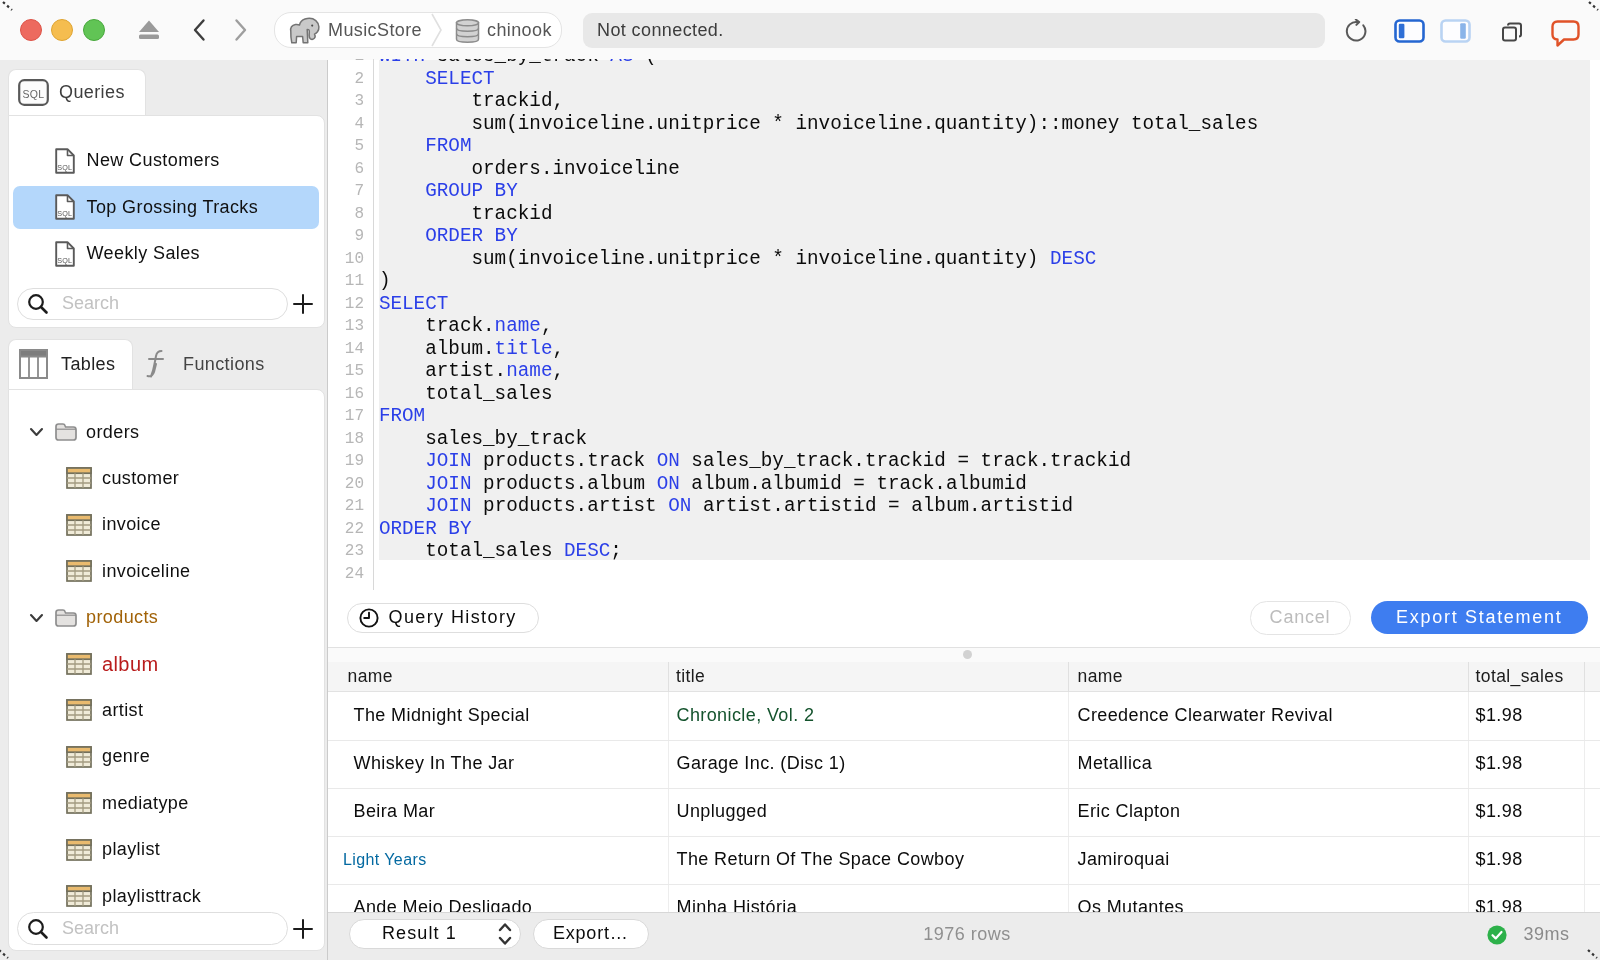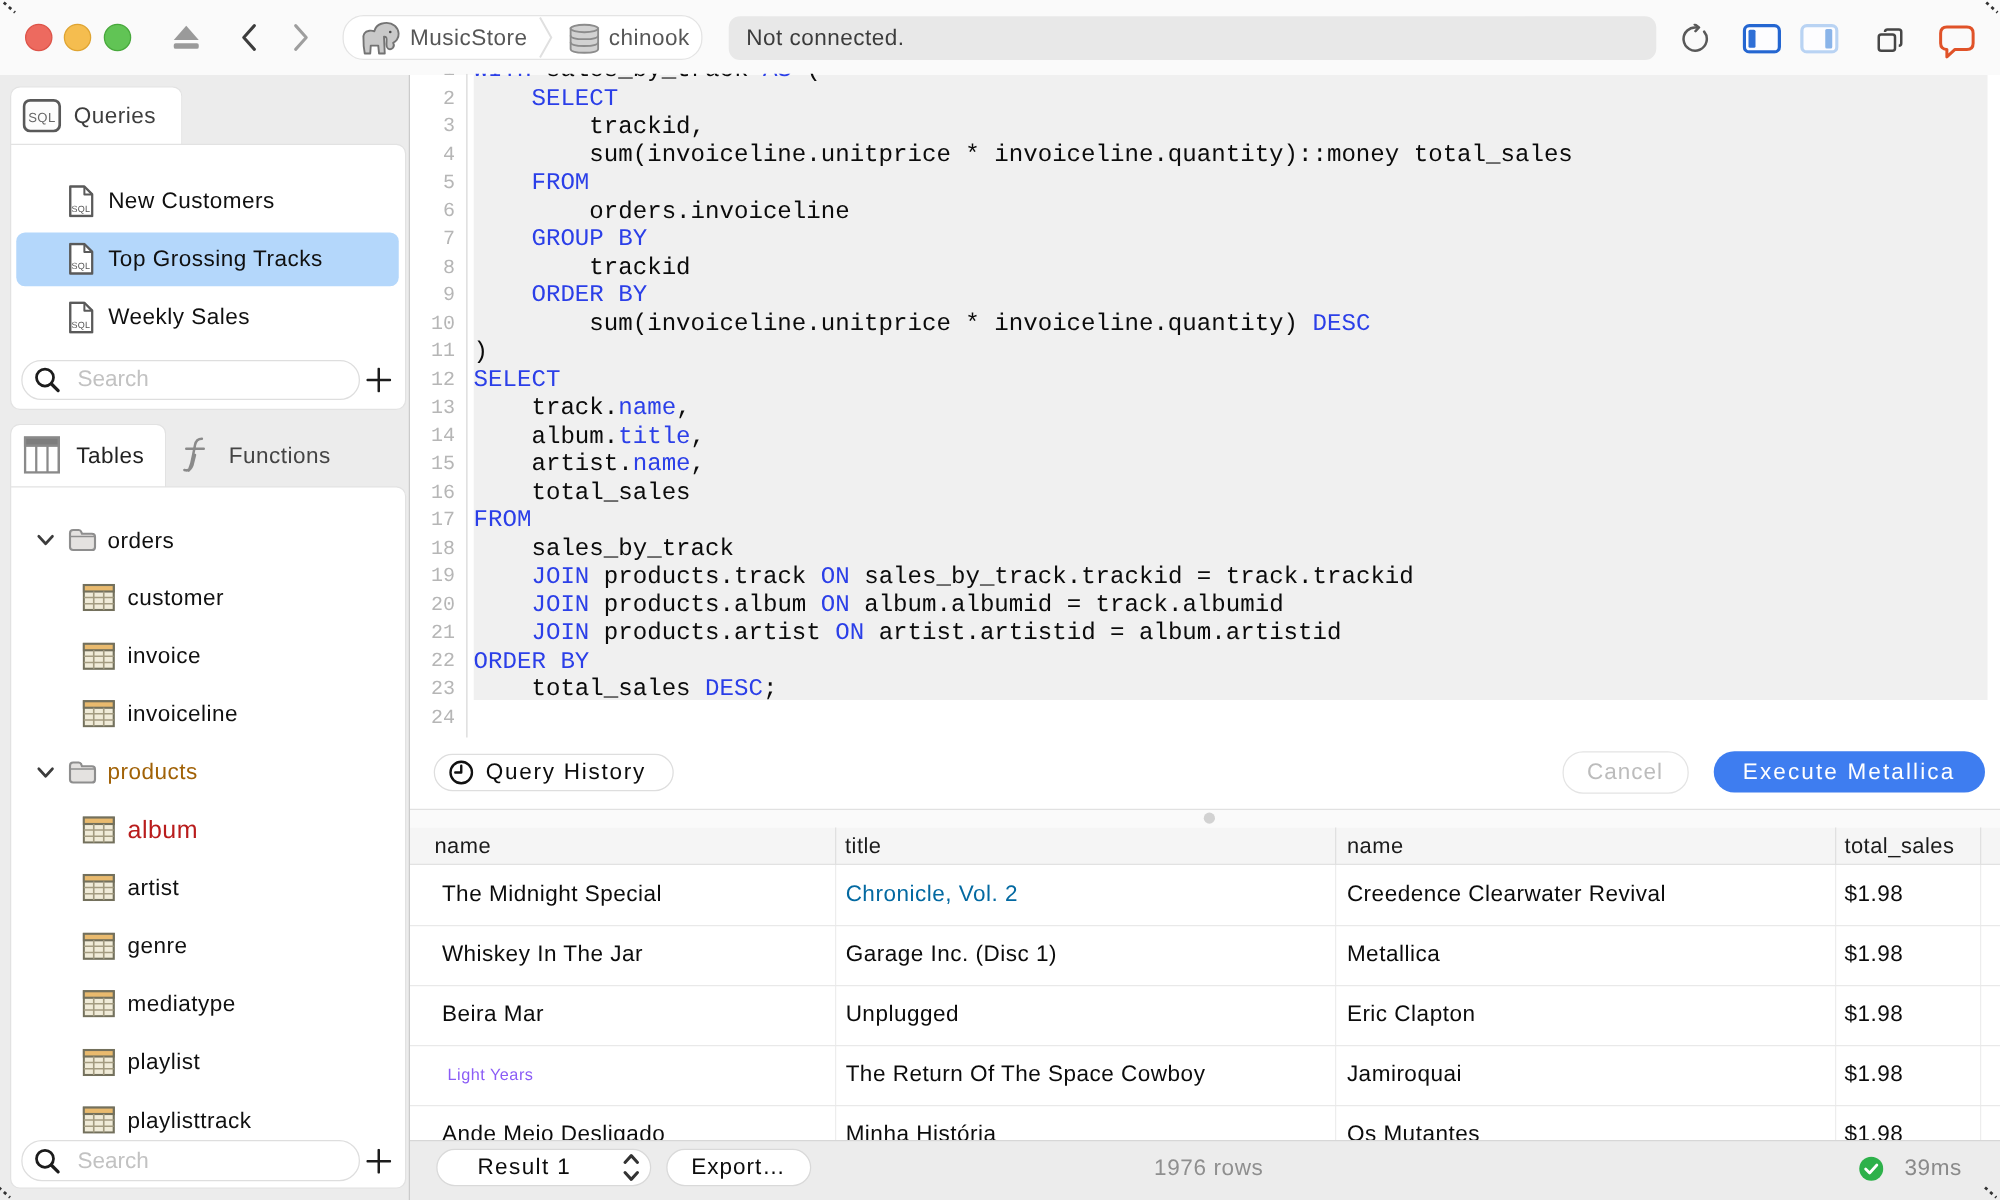--- a/index.html
+++ b/index.html
@@ -223,53 +223,53 @@
 <div class="ab" style="left:45px;top:0;width:1px;height:531px;background:#d8d8d8;"></div>
 <div class="ab" style="left:50.9px;top:-13.5px;font-family:'Liberation Mono',monospace;font-size:19.3px;line-height:22.5px;color:#0b0b0b;white-space:pre;"><div><span style="color:#2b3fe8">WITH</span> sales_by_track <span style="color:#2b3fe8">AS</span> (</div><div>    <span style="color:#2b3fe8">SELECT</span></div><div>        trackid,</div><div>        sum(invoiceline.unitprice * invoiceline.quantity)::money total_sales</div><div>    <span style="color:#2b3fe8">FROM</span></div><div>        orders.invoiceline</div><div>    <span style="color:#2b3fe8">GROUP BY</span></div><div>        trackid</div><div>    <span style="color:#2b3fe8">ORDER BY</span></div><div>        sum(invoiceline.unitprice * invoiceline.quantity) <span style="color:#2b3fe8">DESC</span></div><div>)</div><div><span style="color:#2b3fe8">SELECT</span></div><div>    track.<span style="color:#2b3fe8">name</span>,</div><div>    album.<span style="color:#2b3fe8">title</span>,</div><div>    artist.<span style="color:#2b3fe8">name</span>,</div><div>    total_sales</div><div><span style="color:#2b3fe8">FROM</span></div><div>    sales_by_track</div><div>    <span style="color:#2b3fe8">JOIN</span> products.track <span style="color:#2b3fe8">ON</span> sales_by_track.trackid = track.trackid</div><div>    <span style="color:#2b3fe8">JOIN</span> products.album <span style="color:#2b3fe8">ON</span> album.albumid = track.albumid</div><div>    <span style="color:#2b3fe8">JOIN</span> products.artist <span style="color:#2b3fe8">ON</span> artist.artistid = album.artistid</div><div><span style="color:#2b3fe8">ORDER BY</span></div><div>    total_sales <span style="color:#2b3fe8">DESC</span>;</div><div>&nbsp;</div></div>
 </div>
 <div class="ab" style="left:347px;top:602.5px;width:191.5px;height:30.5px;background:#fff;border:1.5px solid #dedede;border-radius:16px;box-sizing:border-box;"></div>
 <svg class="ab" style="left:359px;top:607.5px;" width="20" height="20" viewBox="0 0 20 20">
 <circle cx="10" cy="10" r="8.6" fill="none" stroke="#111" stroke-width="1.9"></circle>
 <path d="M10 10 L10 4.6 M10 10 L5.2 10" stroke="#111" stroke-width="1.9" stroke-linecap="round"></path>
   </svg>
 <div class="txt vc" style="left:388.5px;top:602.5px;height:30.5px;font-size:18px;letter-spacing:1.4px;color:#0c0c0c;">Query History</div>
 <div class="ab vc" style="left:1249.5px;top:601px;width:101px;height:33.5px;background:#fff;border:1.5px solid #e4e4e4;border-radius:16.5px;box-sizing:border-box;justify-content:center;font-size:18px;letter-spacing:0.8px;color:#bcbcbc;">Cancel</div>
-<div class="ab vc" style="left:1371px;top:600.5px;width:216.5px;height:33px;background:#3e7df0;border-radius:16.5px;justify-content:center;font-size:18px;letter-spacing:1.7px;color:#fff;">Execute Metallica</div>
+<div class="ab vc" style="left:1371px;top:600.5px;width:216.5px;height:33px;background:#3e7df0;border-radius:16.5px;justify-content:center;font-size:18px;letter-spacing:1.7px;color:#fff;">Export Statement</div>
 <div class="ab" style="left:328px;top:646.5px;width:1272px;height:1px;background:#e1e1e1;"></div>
 <div class="ab" style="left:328px;top:647.5px;width:1272px;height:14px;background:#fafafa;"></div>
 <div class="ab" style="left:963px;top:649.5px;width:9.2px;height:9.2px;border-radius:50%;background:#d2d2d2;"></div>
 <div class="ab" style="left:328px;top:661.5px;width:1272px;height:30px;background:#f5f5f5;border-bottom:1px solid #e2e2e2;box-sizing:border-box;"></div>
 <div class="txt vc" style="left:347.5px;top:661.5px;height:29px;font-size:17.5px;letter-spacing:0.4px;color:#1b1b1b;">name</div>
 <div class="txt vc" style="left:676px;top:661.5px;height:29px;font-size:17.5px;letter-spacing:0.4px;color:#1b1b1b;">title</div>
 <div class="txt vc" style="left:1077.5px;top:661.5px;height:29px;font-size:17.5px;letter-spacing:0.4px;color:#1b1b1b;">name</div>
 <div class="txt vc" style="left:1475.5px;top:661.5px;height:29px;font-size:17.5px;letter-spacing:0.4px;color:#1b1b1b;">total_sales</div>
 <div class="ab" style="left:667.5px;top:661.5px;width:1px;height:30px;background:#e0e0e0;"></div>
 <div class="ab" style="left:667.5px;top:691.5px;width:1px;height:220px;background:#ededed;"></div>
 <div class="ab" style="left:1068px;top:661.5px;width:1px;height:30px;background:#e0e0e0;"></div>
 <div class="ab" style="left:1068px;top:691.5px;width:1px;height:220px;background:#ededed;"></div>
 <div class="ab" style="left:1467.5px;top:661.5px;width:1px;height:30px;background:#e0e0e0;"></div>
 <div class="ab" style="left:1467.5px;top:691.5px;width:1px;height:220px;background:#ededed;"></div>
 <div class="ab" style="left:1583.5px;top:661.5px;width:1px;height:30px;background:#e0e0e0;"></div>
 <div class="ab" style="left:1583.5px;top:691.5px;width:1px;height:220px;background:#ededed;"></div>
 <div class="txt vc" style="left:353.5px;top:693.5px;height:44px;font-size:18px;letter-spacing:0.4px;color:#0c0c0c;">The Midnight Special</div>
-<div class="txt vc" style="left:676.5px;top:693.5px;height:44px;font-size:18px;letter-spacing:0.4px;color:#0369a1;">Chronicle, Vol. 2</div>
+<div class="txt vc" style="left:676.5px;top:693.5px;height:44px;font-size:18px;letter-spacing:0.4px;color:#14532d;">Chronicle, Vol. 2</div>
 <div class="txt vc" style="left:1077.5px;top:693.5px;height:44px;font-size:18px;letter-spacing:0.4px;color:#0c0c0c;">Creedence Clearwater Revival</div>
 <div class="txt vc" style="left:1475.5px;top:693.5px;height:44px;font-size:18px;letter-spacing:0.4px;color:#0c0c0c;">$1.98</div>
 <div class="ab" style="left:328px;top:739.5px;width:1272px;height:1px;background:#e9e9e9;"></div>
 <div class="txt vc" style="left:353.5px;top:741.5px;height:44px;font-size:18px;letter-spacing:0.4px;color:#0c0c0c;">Whiskey In The Jar</div>
 <div class="txt vc" style="left:676.5px;top:741.5px;height:44px;font-size:18px;letter-spacing:0.4px;color:#0c0c0c;">Garage Inc. (Disc 1)</div>
 <div class="txt vc" style="left:1077.5px;top:741.5px;height:44px;font-size:18px;letter-spacing:0.4px;color:#0c0c0c;">Metallica</div>
 <div class="txt vc" style="left:1475.5px;top:741.5px;height:44px;font-size:18px;letter-spacing:0.4px;color:#0c0c0c;">$1.98</div>
 <div class="ab" style="left:328px;top:787.5px;width:1272px;height:1px;background:#e9e9e9;"></div>
 <div class="txt vc" style="left:353.5px;top:789.5px;height:44px;font-size:18px;letter-spacing:0.4px;color:#0c0c0c;">Beira Mar</div>
 <div class="txt vc" style="left:676.5px;top:789.5px;height:44px;font-size:18px;letter-spacing:0.4px;color:#0c0c0c;">Unplugged</div>
 <div class="txt vc" style="left:1077.5px;top:789.5px;height:44px;font-size:18px;letter-spacing:0.4px;color:#0c0c0c;">Eric Clapton</div>
 <div class="txt vc" style="left:1475.5px;top:789.5px;height:44px;font-size:18px;letter-spacing:0.4px;color:#0c0c0c;">$1.98</div>
 <div class="ab" style="left:328px;top:835.5px;width:1272px;height:1px;background:#e9e9e9;"></div>
-<div class="txt vc" style="left:358px;top:837.5px;height:44px;font-size:13px;letter-spacing:0.4px;color:#8b5cf6;">Light Years</div>
+<div class="txt vc" style="left:343px;top:837.5px;height:44px;font-size:16px;letter-spacing:0.4px;color:#0369a1;">Light Years</div>
 <div class="txt vc" style="left:676.5px;top:837.5px;height:44px;font-size:18px;letter-spacing:0.4px;color:#0c0c0c;">The Return Of The Space Cowboy</div>
 <div class="txt vc" style="left:1077.5px;top:837.5px;height:44px;font-size:18px;letter-spacing:0.4px;color:#0c0c0c;">Jamiroquai</div>
 <div class="txt vc" style="left:1475.5px;top:837.5px;height:44px;font-size:18px;letter-spacing:0.4px;color:#0c0c0c;">$1.98</div>
 <div class="ab" style="left:328px;top:883.5px;width:1272px;height:1px;background:#e9e9e9;"></div>
 <div class="txt vc" style="left:353.5px;top:885.5px;height:44px;font-size:18px;letter-spacing:0.4px;color:#0c0c0c;">Ande Meio Desligado</div>
 <div class="txt vc" style="left:676.5px;top:885.5px;height:44px;font-size:18px;letter-spacing:0.4px;color:#0c0c0c;">Minha História</div>
 <div class="txt vc" style="left:1077.5px;top:885.5px;height:44px;font-size:18px;letter-spacing:0.4px;color:#0c0c0c;">Os Mutantes</div>
 <div class="txt vc" style="left:1475.5px;top:885.5px;height:44px;font-size:18px;letter-spacing:0.4px;color:#0c0c0c;">$1.98</div>
 <div class="ab" style="left:328px;top:911.5px;width:1272px;height:48.5px;background:#ececec;border-top:1px solid #d7d7d7;box-sizing:border-box;"></div>
 <div class="ab" style="left:348.5px;top:918.5px;width:172px;height:30px;background:#fff;border:1.5px solid #d9d9d9;border-radius:15px;box-sizing:border-box;"></div>

